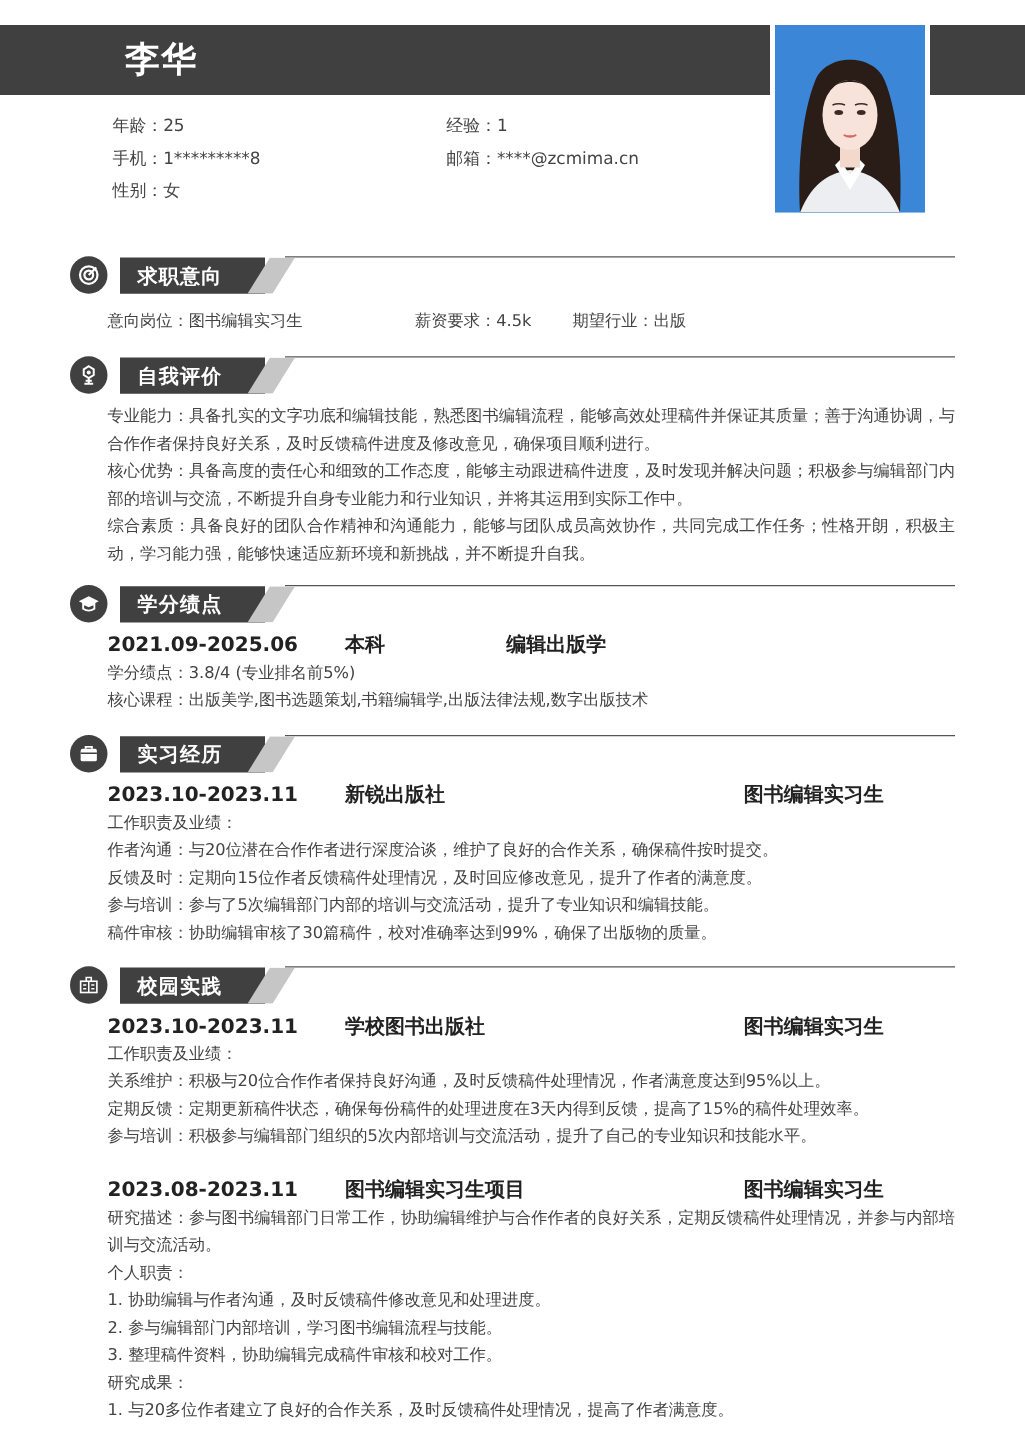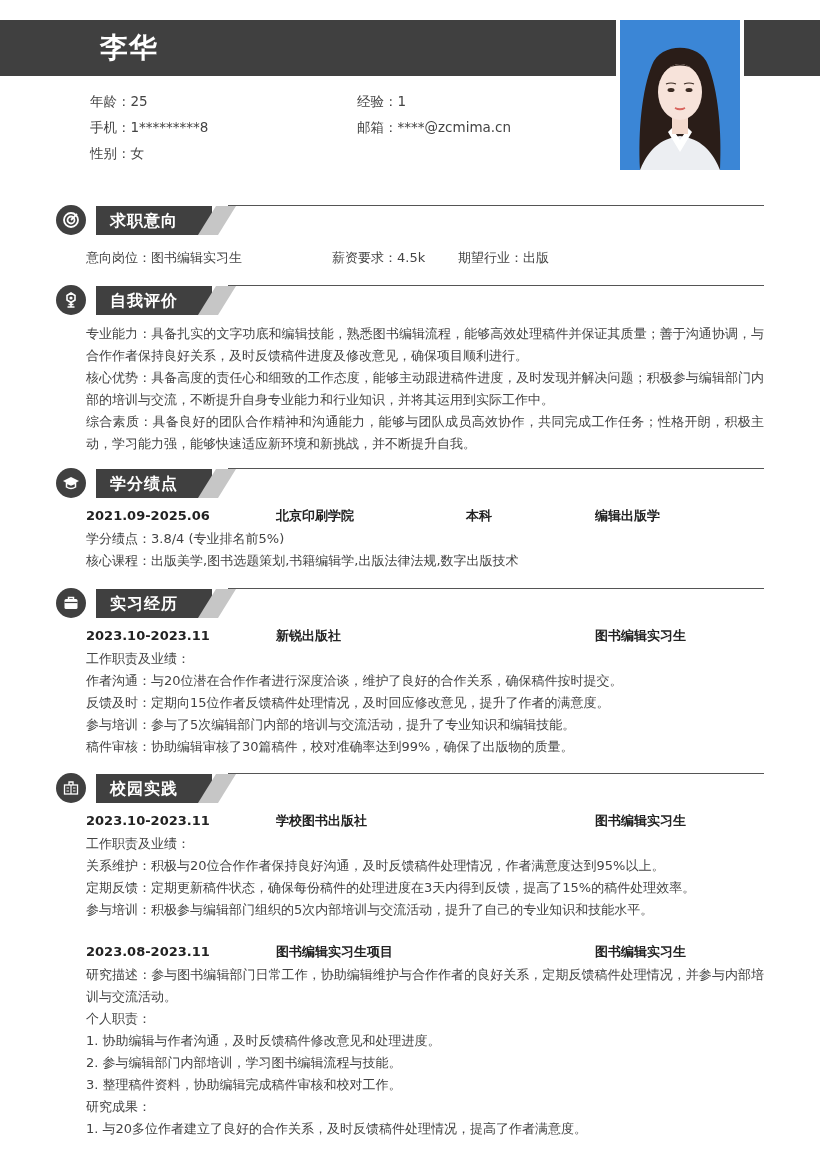--- a/index.html
+++ b/index.html
@@ -18,27 +18,27 @@
 
   .section { position: absolute; left: 56px; width: 708px; }
   .sec-head { position: relative; height: 32px; }
   .sec-icon { position: absolute; left: 0; top: 0; width: 30px; height: 30px; border-radius: 50%; background: #404040; display: flex; align-items: center; justify-content: center; }
   .sec-title-bg { position: absolute; left: 40px; top: 1px; width: 116px; height: 29px; background: #404040; }
   .sec-slant { position: absolute; left: 142px; top: 1px; width: 38px; height: 29px; background: #c6c6c6; clip-path: polygon(18px 0, 38px 0, 20px 29px, 0 29px); }
   .sec-title { position: absolute; left: 54px; top: 1px; line-height: 29px; font-size: 16px; font-weight: bold; color: #fff; letter-spacing: 1px; }
   .sec-line { position: absolute; left: 172px; right: 0; top: 0; height: 1px; background: #555; }
 
   .sec-body { padding-left: 30px; margin-top: 6px; font-size: 13px; color: #444; line-height: 22px; }
-  .row-head { display: flex; font-weight: bold; color: #222; font-size: 13px; line-height: 24px; }
+  .row-head { display: flex; font-weight: bold; color: #222; font-size: 16px; line-height: 24px; }
   .row-head .c1 { width: 190px; }
   .row-head .c2 { width: 190px; }
   .row-head .c3 { width: 129px; }
   .row-head .c4 { flex: 1; }
   .row-head .c2w { width: 319px; }
-  .para { text-align: justify; }
+  .para { text-align: justify; font-family: Liberation Mono, monospace; }
 </style>
 </head>
 <body>
 
 <div class="top-bar-left"></div>
 <div class="top-bar-right"></div>
 <div class="name">李华</div>
 
 <div class="photo">
   <svg width="120" height="150" viewBox="0 0 120 150">
@@ -124,21 +124,20 @@
           <path d="M4.5 9 L4.5 13 Q9 16 13.5 13 L13.5 9 L9 11 Z" fill="none" stroke="#fff" stroke-width="1.5"></path>
         </svg>
     </div>
     <div class="sec-title-bg"></div>
     <div class="sec-slant"></div>
     <div class="sec-title">学分绩点</div>
   </div>
   <div class="sec-body" style="margin-top:4px;">
     <div class="row-head">
       <span class="c1">2021.09-2025.06</span>
-      <span class="c2">北京印刷学院</span>
       <span class="c3">本科</span>
       <span class="c4">编辑出版学</span>
     </div>
     <div>学分绩点：3.8/4 (专业排名前5%)</div>
     <div>核心课程：出版美学,图书选题策划,书籍编辑学,出版法律法规,数字出版技术</div>
   </div>
 </div>
 
 <div class="section" style="top:588px;">
   <div class="sec-head">

